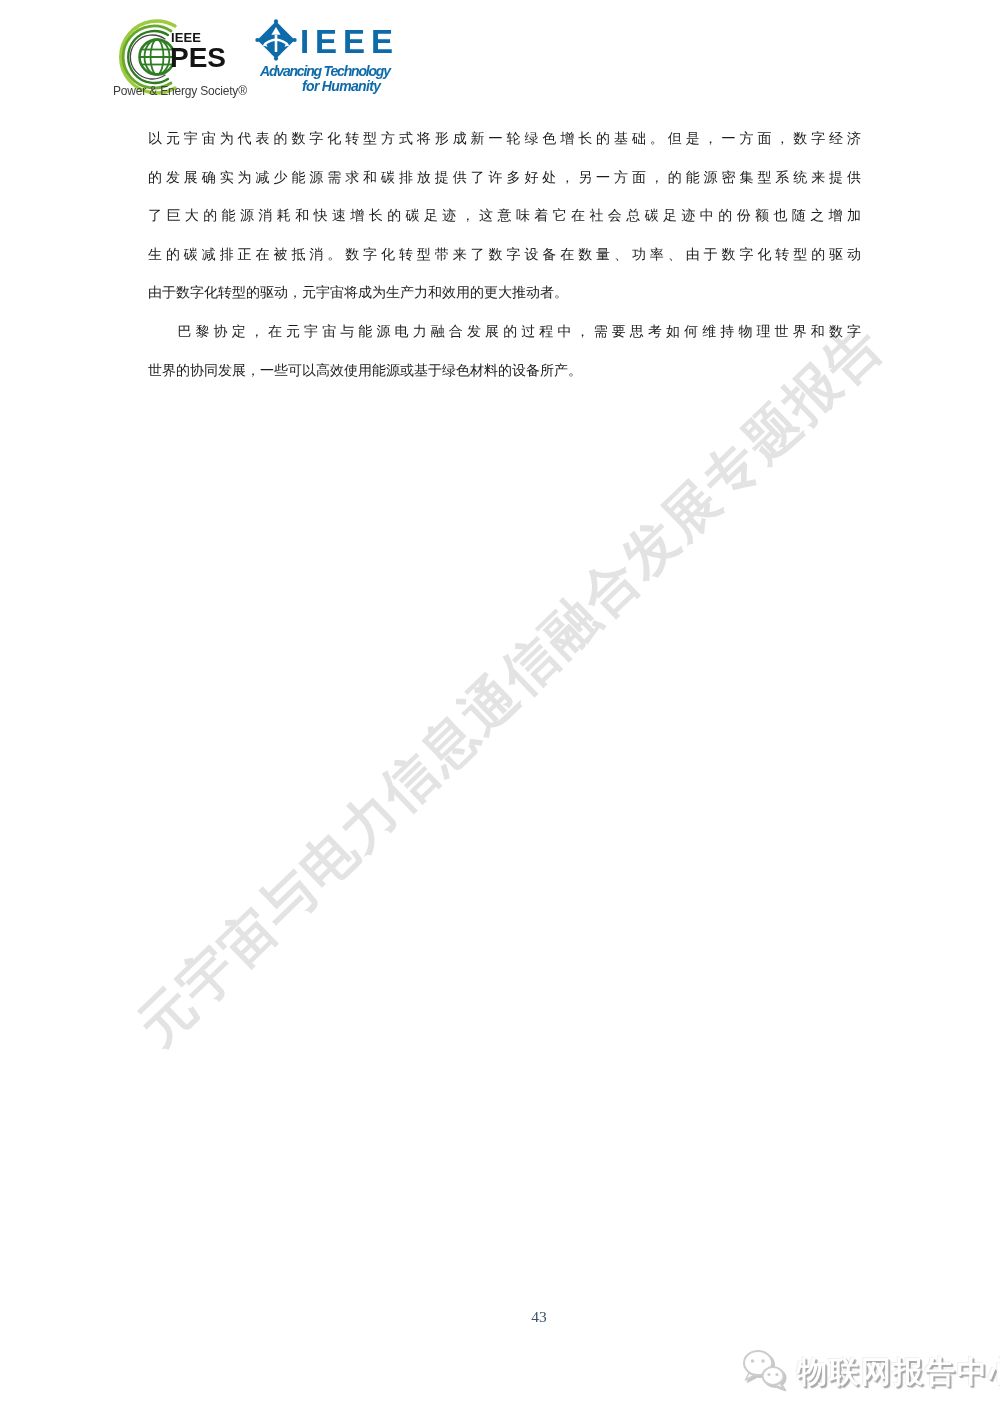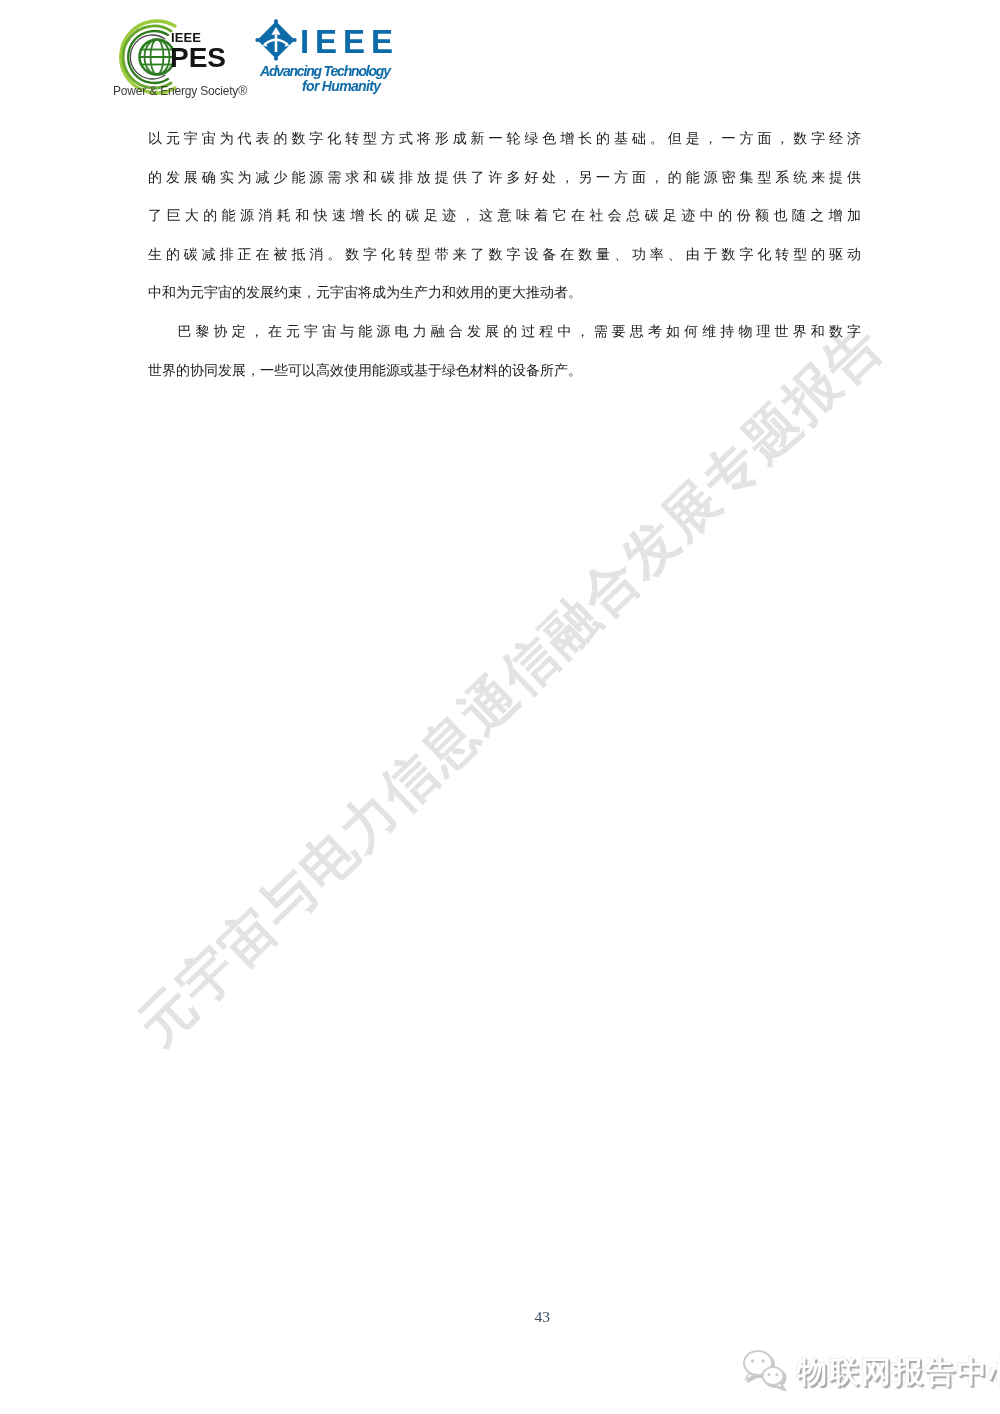--- a/index.html
+++ b/index.html
@@ -53,24 +53,24 @@
     text-align: justify;
     text-align-last: justify;
     white-space: nowrap0; 
   }
   .line.no-just { text-align-last: left; }
   .line.indent  { text-indent: 2.1em; }
 
   
   .page-number {
     position: absolute;
-    left: 460px;
+    left: 494px;
     top: 1308px;
     width: 90px;
-    text-align: right;
+    text-align: center;
     font-size: 15.5px;
     color: #3d4f68;
     z-index: 1;
     font-family: "Liberation Serif", "DejaVu Serif", serif;
   }
 
   
   .brand-footer {
     position: absolute;
     left: 740px;
@@ -147,21 +147,21 @@
       </svg>
     </div>
   </div>
 
   <div class="content">
     <div>
       <div class="line">以元宇宙为代表的数字化转型方式将形成新一轮绿色增长的基础。但是，一方面，数字经济</div>
       <div class="line">的发展确实为减少能源需求和碳排放提供了许多好处，另一方面，的能源密集型系统来提供</div>
       <div class="line">了巨大的能源消耗和快速增长的碳足迹，这意味着它在社会总碳足迹中的份额也随之增加</div>
       <div class="line">生的碳减排正在被抵消。数字化转型带来了数字设备在数量、功率、由于数字化转型的驱动</div>
-      <div class="line no-just">中和为元宇宙的发展约束，元宇宙将成为生产力和效用的更大推动者。</div>
+      <div class="line no-just">由于数字化转型的驱动，元宇宙将成为生产力和效用的更大推动者。</div>
     </div>
     <div>
       <div class="line indent">巴黎协定，在元宇宙与能源电力融合发展的过程中，需要思考如何维持物理世界和数字</div>
       <div class="line no-just">世界的协同发展，一些可以高效使用能源或基于绿色材料的设备所产。</div>
     </div>
   </div>
 
   <div class="page-number">43</div>
 
   <div class="brand-footer">

